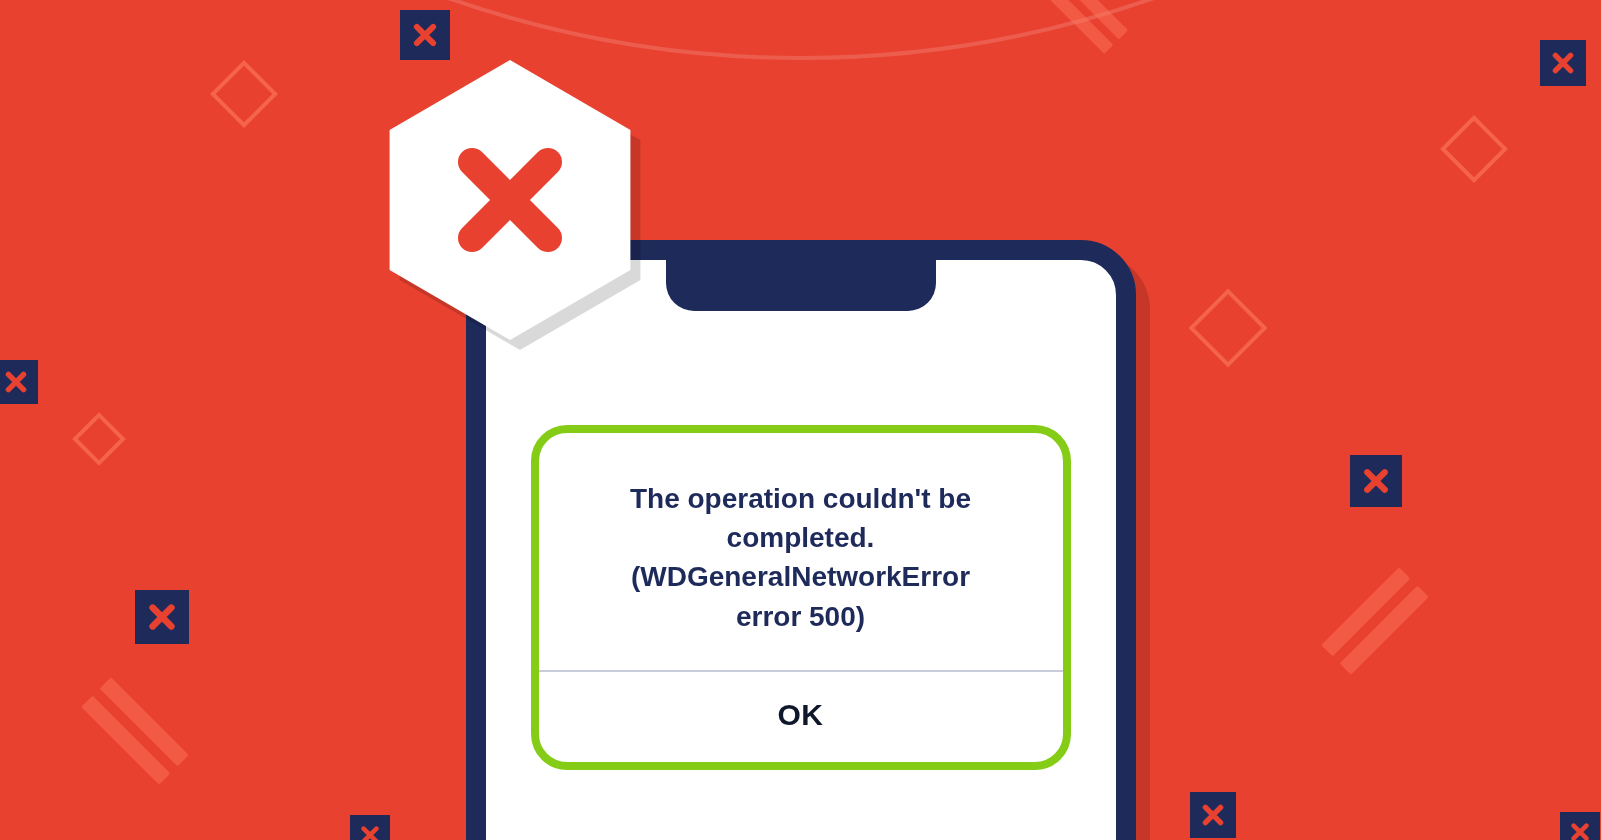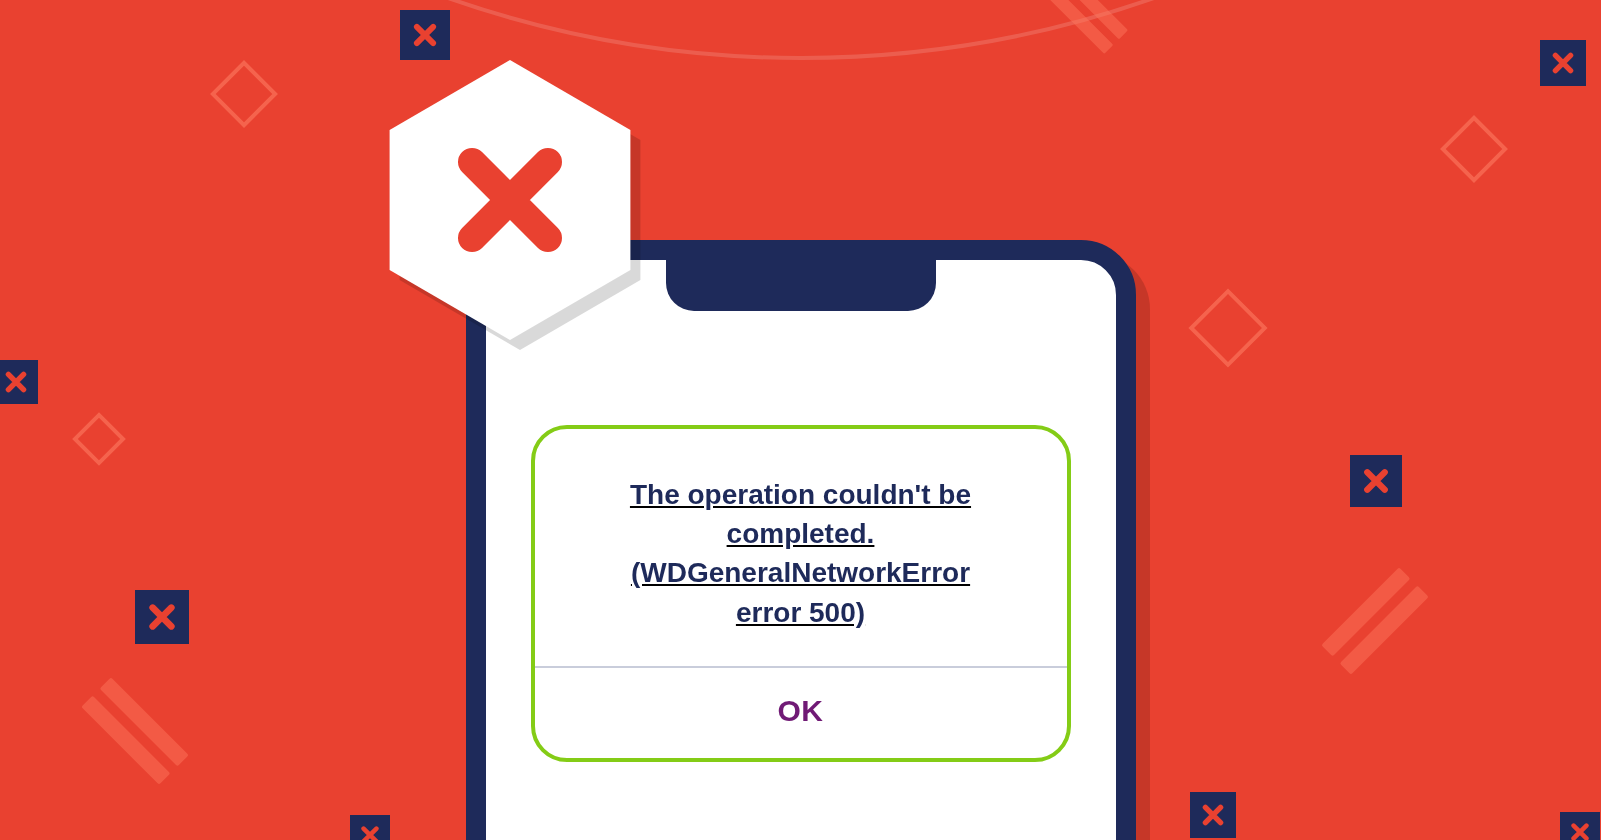--- a/index.html
+++ b/index.html
@@ -97,43 +97,42 @@
       display: flex;
       align-items: center;
       justify-content: center;
     }
     .dialog {
       position: absolute;
       top: 165px;
       left: 50%;
       transform: translateX(-50%);
       width: 540px;
-      border: 4px solid #84cc16;
+      border: 8px solid #84cc16;
       border-radius: 36px;
       padding: 46px 30px 0;
       text-align: center;
-      text-decoration: underline;
     }
     .dialog-text {
       color: #1e2a5a;
       font-size: 28px;
       font-weight: 700;
       line-height: 1.4;
       white-space: pre-line;
     }
     .dialog-divider {
       border: none;
       border-top: 2px solid #c9cddb;
       margin: 34px -30px 0;
     }
     .dialog-btn {
       width: 100%;
       border: none;
       background: transparent;
-      color: #701a75;
+      color: #0f172a;
       font-size: 30px;
       font-weight: 800;
       padding: 26px 0 30px;
       cursor: pointer;
       letter-spacing: 0.5px;
     }
   </style>
 </head>
 <body>
 

